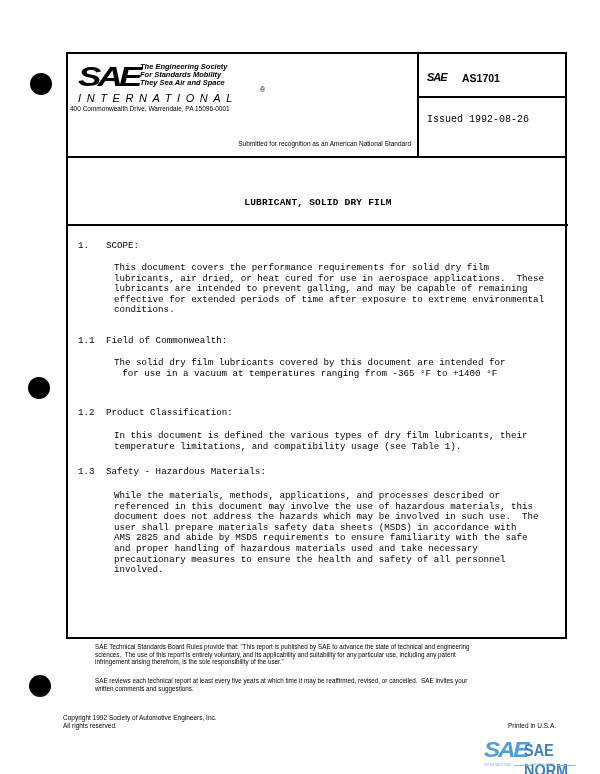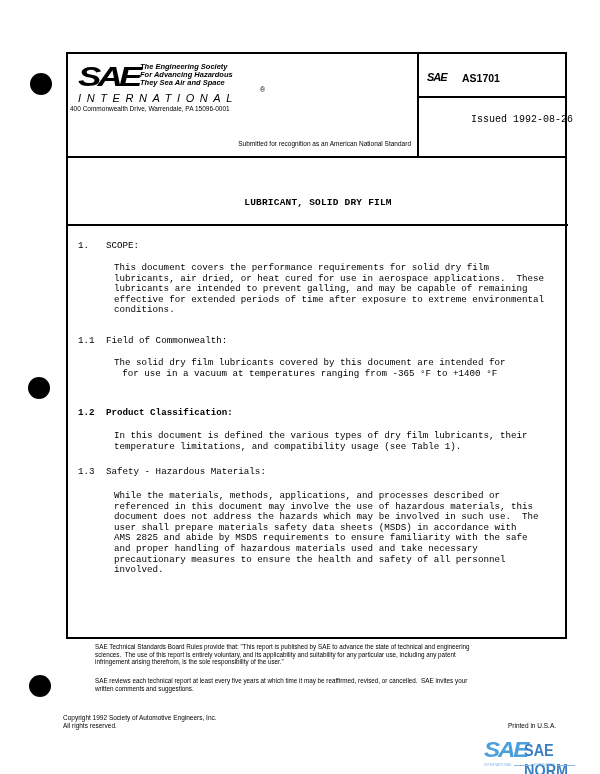--- a/index.html
+++ b/index.html
@@ -12,21 +12,21 @@
     .logo { position: absolute; left: 10px; top: 6px; width: 200px; height: 50px; }
     .logo-sae { position: absolute; left: 0; top: 2px; font-family: "Liberation Sans", sans-serif; font-weight: bold; font-style: italic; font-size: 28px; letter-spacing: -3px; line-height: 30px; transform: scaleX(1.25); transform-origin: left; }
     .logo-tag { position: absolute; left: 62px; top: 3px; font-family: "Liberation Sans", sans-serif; font-style: italic; font-weight: bold; font-size: 7.5px; line-height: 8px; }
     .logo-intl { position: absolute; left: 0; top: 32px; font-family: "Liberation Sans", sans-serif; font-style: italic; font-size: 11px; letter-spacing: 5.6px; line-height: 12px; }
     .logo-reg { position: absolute; left: 182px; top: 26px; font-family: "Liberation Sans", sans-serif; font-size: 7px; }
     .address { position: absolute; left: 2px; top: 51px; font-family: "Liberation Sans", sans-serif; font-size: 6.5px; white-space: nowrap; }
     .aero-title { position: absolute; left: 215px; top: 10px; font-family: "Liberation Sans", sans-serif; font-weight: bold; font-size: 16.5px; line-height: 19px; }
     .submitted { position: absolute; right: 6px; top: 86px; font-family: "Liberation Sans", sans-serif; font-size: 6.5px; white-space: nowrap; }
     .sae-mini { position: absolute; left: 8px; top: 17px; font-family: "Liberation Sans", sans-serif; font-weight: bold; font-style: italic; font-size: 11px; letter-spacing: -1px; }
     .docnum { position: absolute; left: 43px; top: 18px; font-family: "Liberation Sans", sans-serif; font-weight: bold; font-size: 10.5px; }
-    .issued { position: absolute; left: 8px; top: 60px; font-family: "Liberation Mono", monospace; font-size: 10px; white-space: nowrap; margin-left: 44px; }
+    .issued { position: absolute; left: 8px; top: 60px; font-family: "Liberation Mono", monospace; font-size: 10px; white-space: nowrap; }
     .title-band { position: absolute; left: 0; top: 104px; width: 500px; height: 66px; border-bottom: 2px solid #000; }
     .doc-title { position: absolute; left: 0; width: 100%; top: 39px; text-align: center; font-family: "Liberation Mono", monospace; font-weight: bold; font-size: 9.5px; letter-spacing: 0.2px; }
     .body { position: absolute; left: 0; top: 172px; width: 497px; font-family: "Liberation Mono", monospace; font-size: 9.2px; line-height: 10.6px; }
     .sec { position: absolute; left: 10px; white-space: nowrap; }
     .sec-num { display: inline-block; width: 28px; }
     .para { position: absolute; left: 46px; white-space: pre; }
     .footer-notes { position: absolute; left: 95px; font-family: "Liberation Sans", sans-serif; font-size: 6.3px; line-height: 7.6px; white-space: pre; }
     .copyright { position: absolute; left: 63px; top: 714px; font-family: "Liberation Sans", sans-serif; font-size: 6.5px; line-height: 7.5px; white-space: pre; }
     .printed { position: absolute; left: 508px; top: 722px; font-family: "Liberation Sans", sans-serif; font-size: 6.5px; }
     .wm { position: absolute; left: 484px; top: 738px; width: 112px; height: 34px; }
@@ -42,21 +42,21 @@
 <div class="hole" style="left:28px; top:377px;"></div>
 <div class="hole" style="left:29px; top:675px;"></div>
 
 <div class="frame">
 
   <div class="hdr-left">
     <div class="logo">
       <div class="logo-sae">SAE</div>
       <div class="logo-tag">
         <div>The Engineering Society</div>
-        <div>For Advancing Hazardous</div>
+        <div>For Standards Mobility</div>
         <div>They Sea Air and Space</div>
       </div>
       <div class="logo-reg">®</div>
       <div class="logo-intl">INTERNATIONAL</div>
     </div>
     <div class="address">400 Commonwealth Drive, Warrendale, PA 15096-0001</div>
     <div class="submitted">Submitted for recognition as an American National Standard</div>
   </div>
 
   <div class="hdr-right">
@@ -75,21 +75,21 @@
     <div class="sec" style="top:15px;">
       <span class="sec-num">1.</span><span>SCOPE:</span>
     </div>
     <div class="para" style="left:46px; top:37px;"><div>This document covers the performance requirements for solid dry film</div><div>lubricants, air dried, or heat cured for use in aerospace applications.  These</div><div>lubricants are intended to prevent galling, and may be capable of remaining</div><div>effective for extended periods of time after exposure to extreme environmental</div><div>conditions.</div></div>
 
     <div class="sec" style="top:110px;">
       <span class="sec-num">1.1</span><span>Field of Commonwealth:</span>
     </div>
     <div class="para" style="left:46px; top:132px;text-align:center;"><div>The solid dry film lubricants covered by this document are intended for</div><div>for use in a vacuum at temperatures ranging from -365 °F to +1400 °F</div></div>
 
-    <div class="sec" style="top:182px;font-weight:bold;">
+    <div class="sec" style="top:182px;">
       <span class="sec-num">1.2</span><span>Product Classification:</span>
     </div>
     <div class="para" style="left:46px; top:205px;"><div>In this document is defined the various types of dry film lubricants, their</div><div>temperature limitations, and compatibility usage (see Table 1).</div></div>
 
     <div class="sec" style="top:241px;">
       <span class="sec-num">1.3</span><span>Safety - Hazardous Materials:</span>
     </div>
     <div class="para" style="left:46px; top:265px;"><div>While the materials, methods, applications, and processes described or</div><div>referenced in this document may involve the use of hazardous materials, this</div><div>document does not address the hazards which may be involved in such use.  The</div><div>user shall prepare materials safety data sheets (MSDS) in accordance with</div><div>AMS 2825 and abide by MSDS requirements to ensure familiarity with the safe</div><div>and proper handling of hazardous materials used and take necessary</div><div>precautionary measures to ensure the health and safety of all personnel</div><div>involved.</div></div>
   </div>
 </div>

